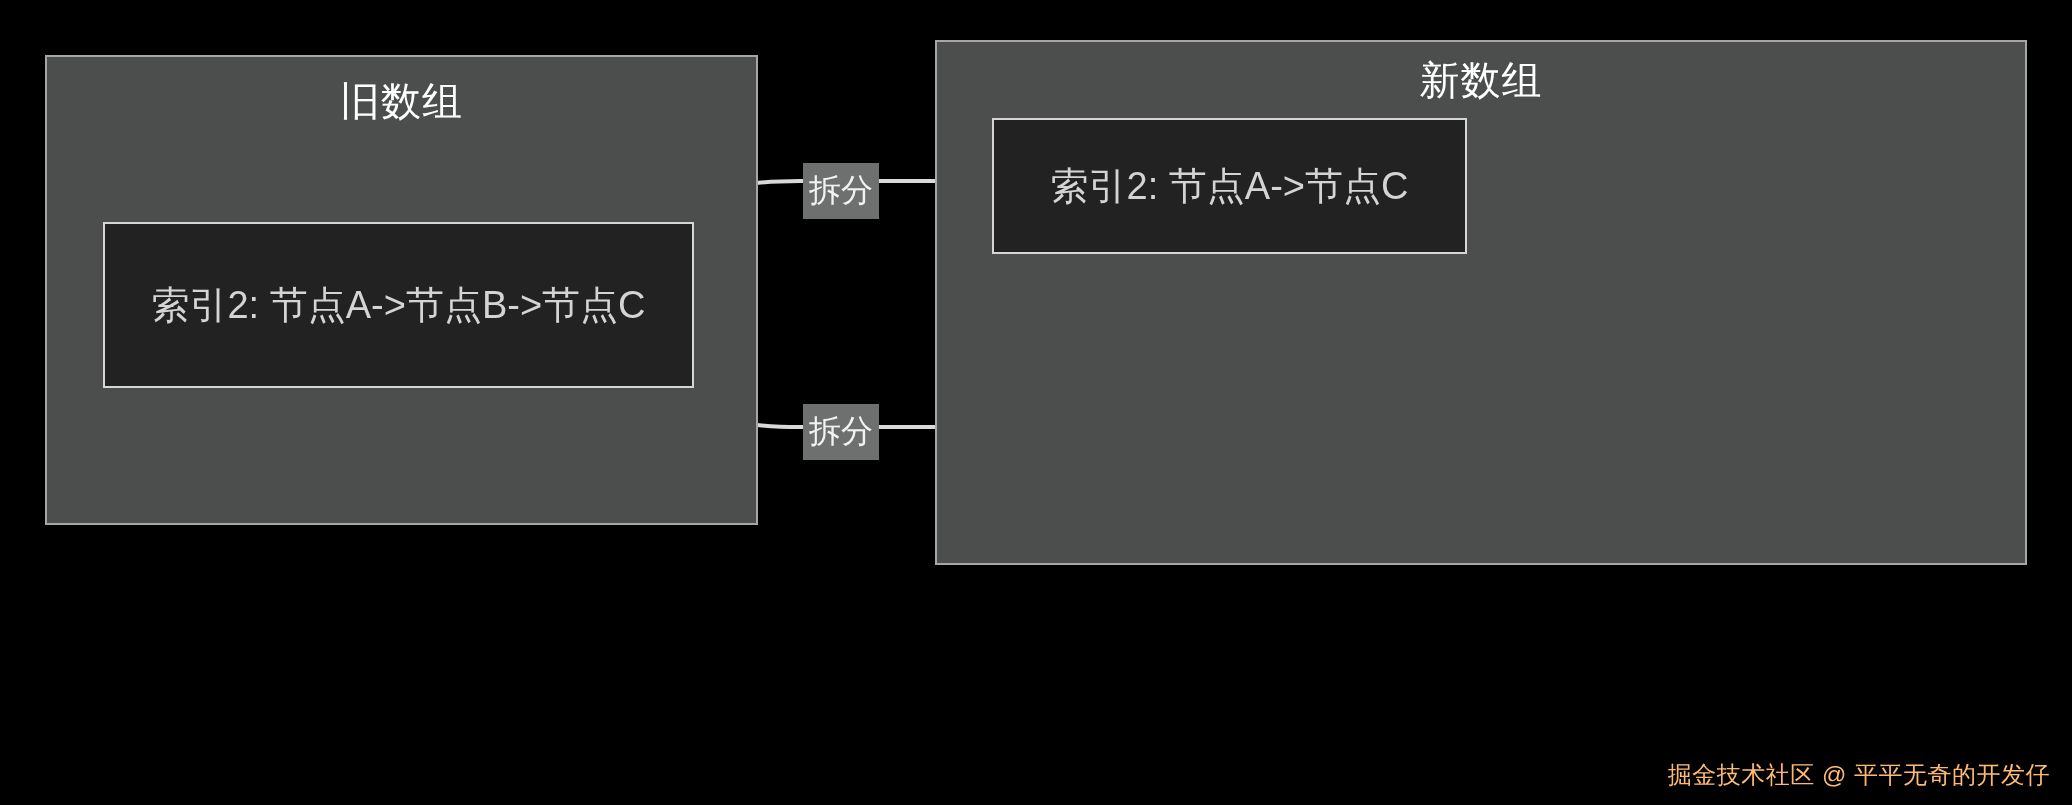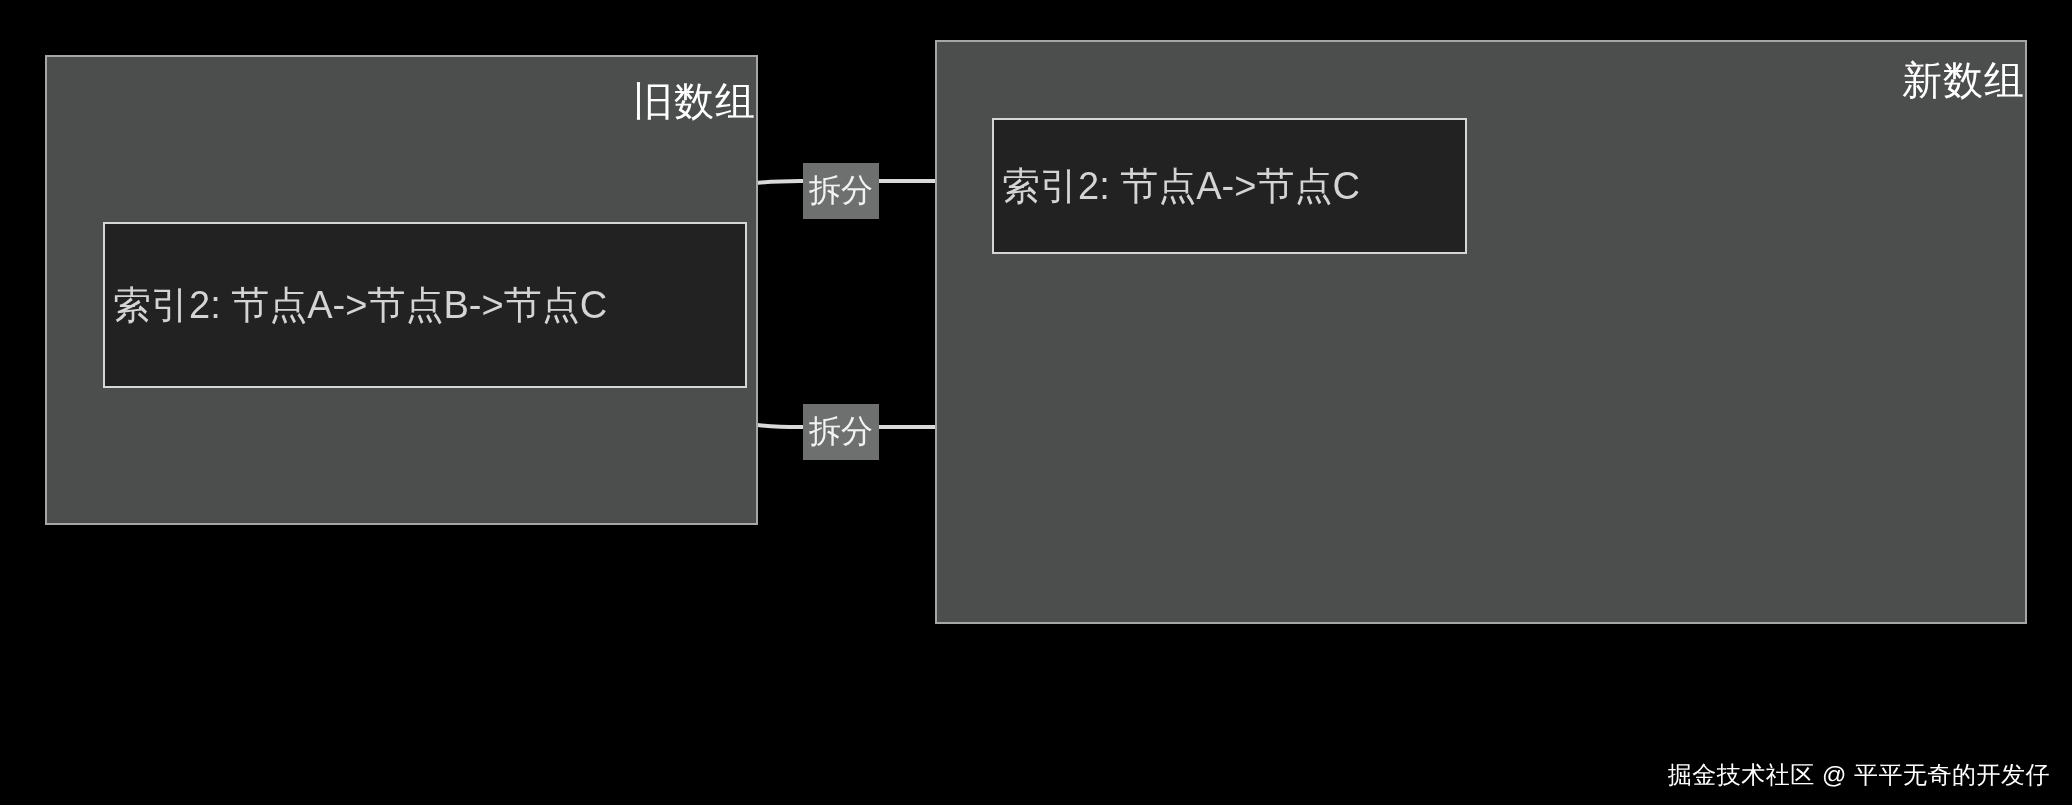--- a/index.html
+++ b/index.html
@@ -32,55 +32,55 @@
   #panel-old {
     left: 45px;
     top: 55px;
     width: 713px;
     height: 470px;
   }
   #panel-new {
     left: 935px;
     top: 40px;
     width: 1092px;
-    height: 584px;
+    height: 525px;
   }
   .panel-title {
     position: absolute;
     left: 0;
     width: 100%;
-    text-align: right;
+    text-align: center;
     color: #ffffff;
     font-size: 40px;
     line-height: 48px;
     letter-spacing: 1px;
     white-space: nowrap;
   }
   #panel-old .panel-title { top: 20px; }
   #panel-new .panel-title { top: 14px; }
 
   
   .node-box {
     position: absolute;
     background: #222222;
     border: 2px solid #d6d6d6;
     box-sizing: border-box;
     display: flex;
     align-items: center;
     justify-content: center;
-    text-align: left;
+    text-align: center;
     color: #d4d4d4;
     font-size: 38px;
     line-height: 56px;
-    padding: 0 8px;
+    padding: 0 14px;
   }
   #node-old {
     left: 103px;
     top: 222px;
-    width: 644px;
+    width: 591px;
     height: 166px;
   }
   #node-new-top {
     left: 992px;
     top: 118px;
     width: 475px;
     height: 136px;
   }
   #node-new-bottom {
     left: 1046px;
@@ -120,21 +120,21 @@
   #label-split-bottom {
     left: 803px;
     top: 404px;
   }
 
   
   #watermark {
     position: absolute;
     right: 22px;
     bottom: 14px;
-    color: #ffffff;
+    color: #fdba74;
     font-size: 24px;
     line-height: 32px;
     white-space: nowrap;
     letter-spacing: 0.5px;
   }
 </style>
 </head>
 <body>
 
 <div id="stage">

